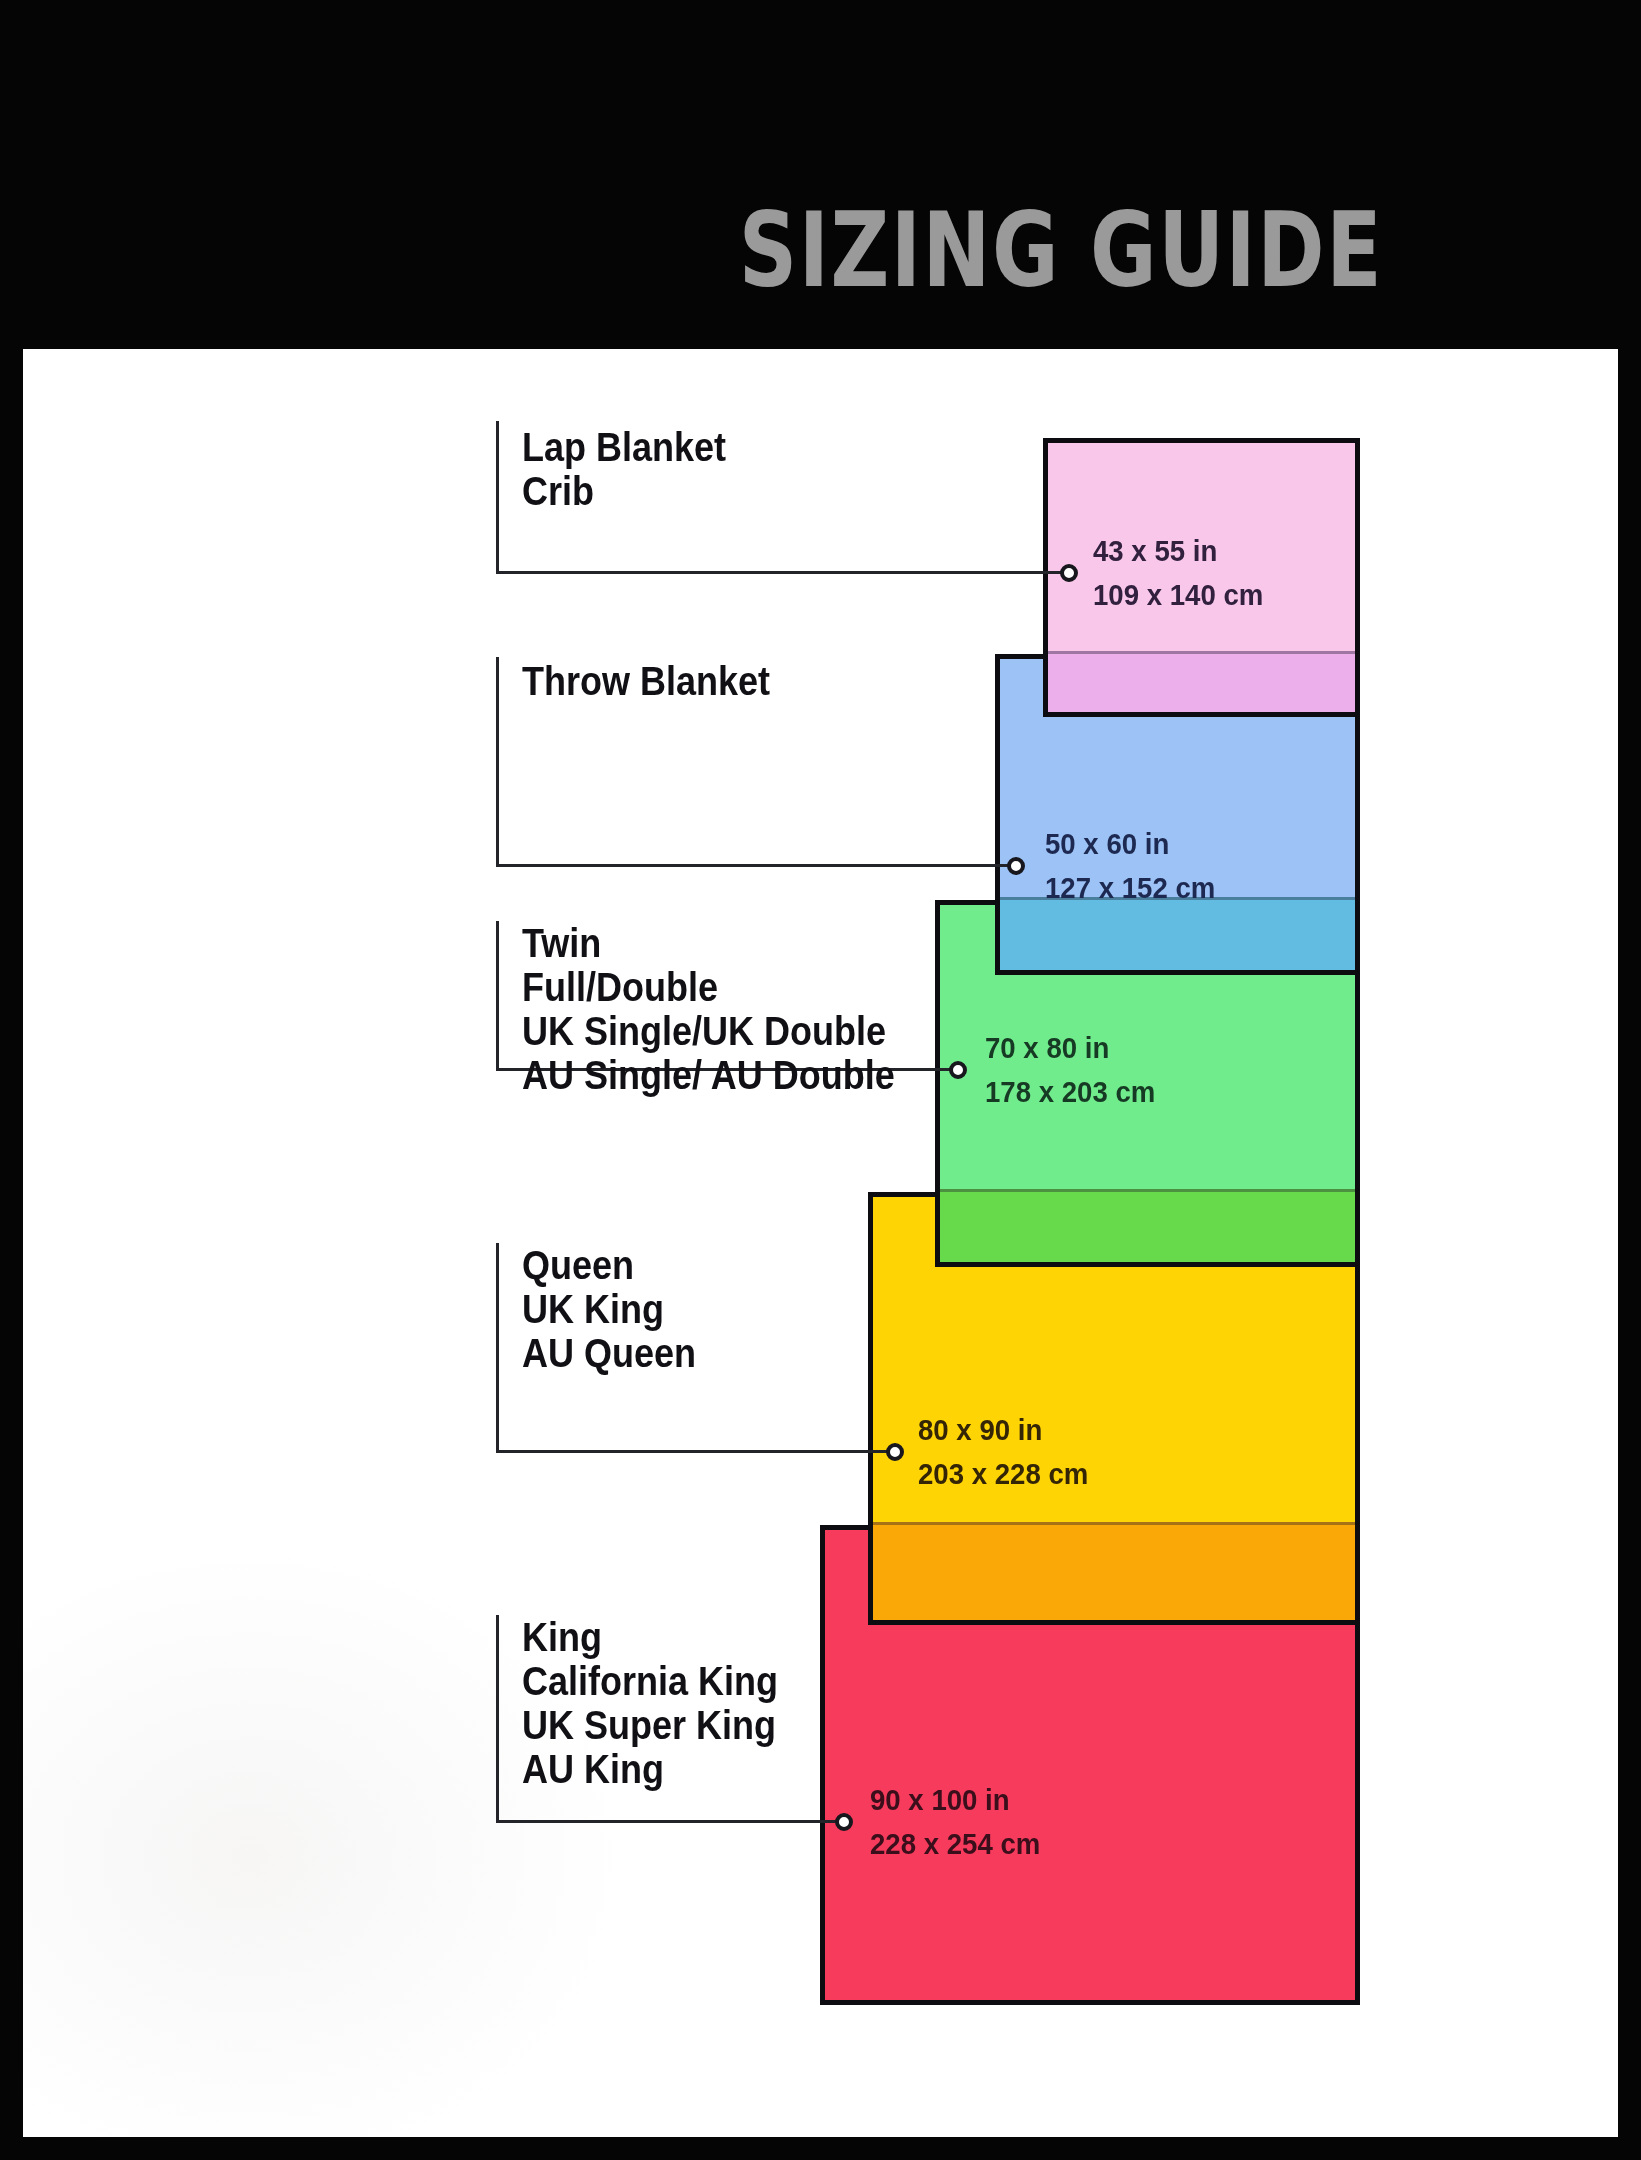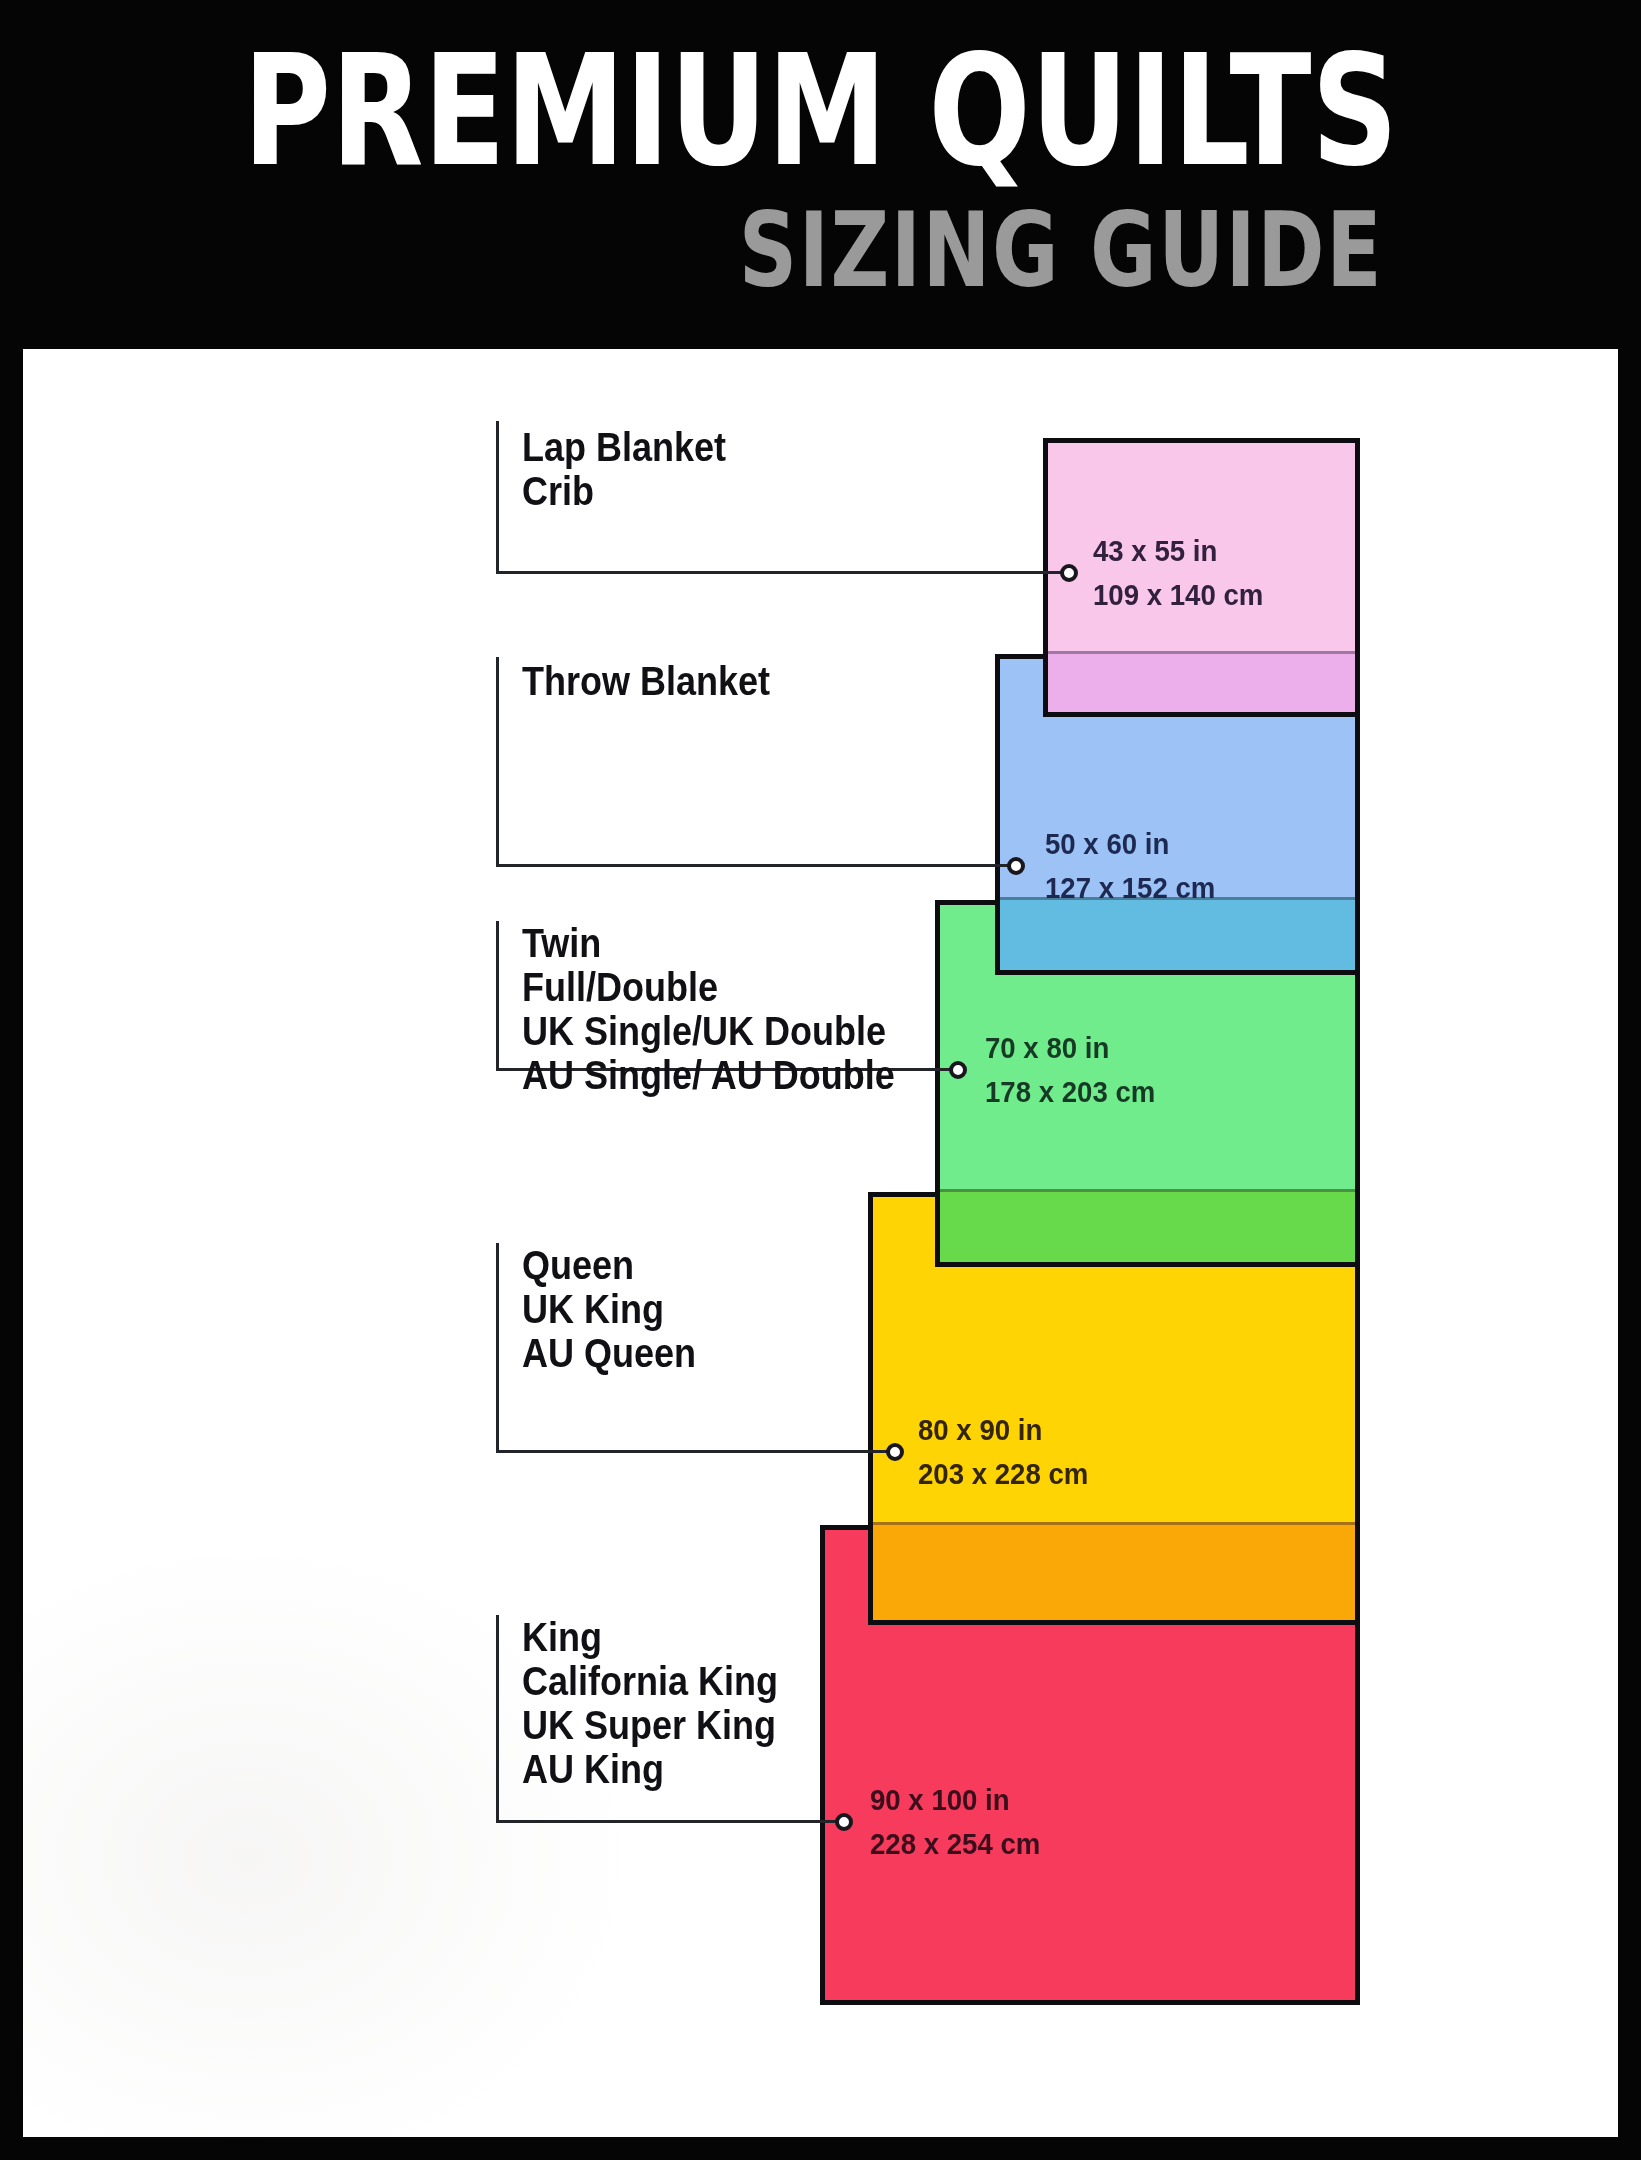--- a/index.html
+++ b/index.html
@@ -66,23 +66,20 @@
   #names-twin {top:921px;}
   #names-queen{top:1243px;}
   #names-king {top:1615px;}
 </style>
 </head>
 <body>
 
 <div id="canvas">
 
   <div id="header">
-    <div id="title-wrap">
-      <span class="t">PREMIUM QUILTS</span>
-    </div>
     <div id="subtitle-wrap">
       <span class="t">SIZING GUIDE</span>
     </div>
   </div>
 
   <div id="panel">
     <div id="smudge"></div>
   </div>
 
   <div class="rect" id="rect-king" style="background-color: rgb(246, 59, 92);"></div>

